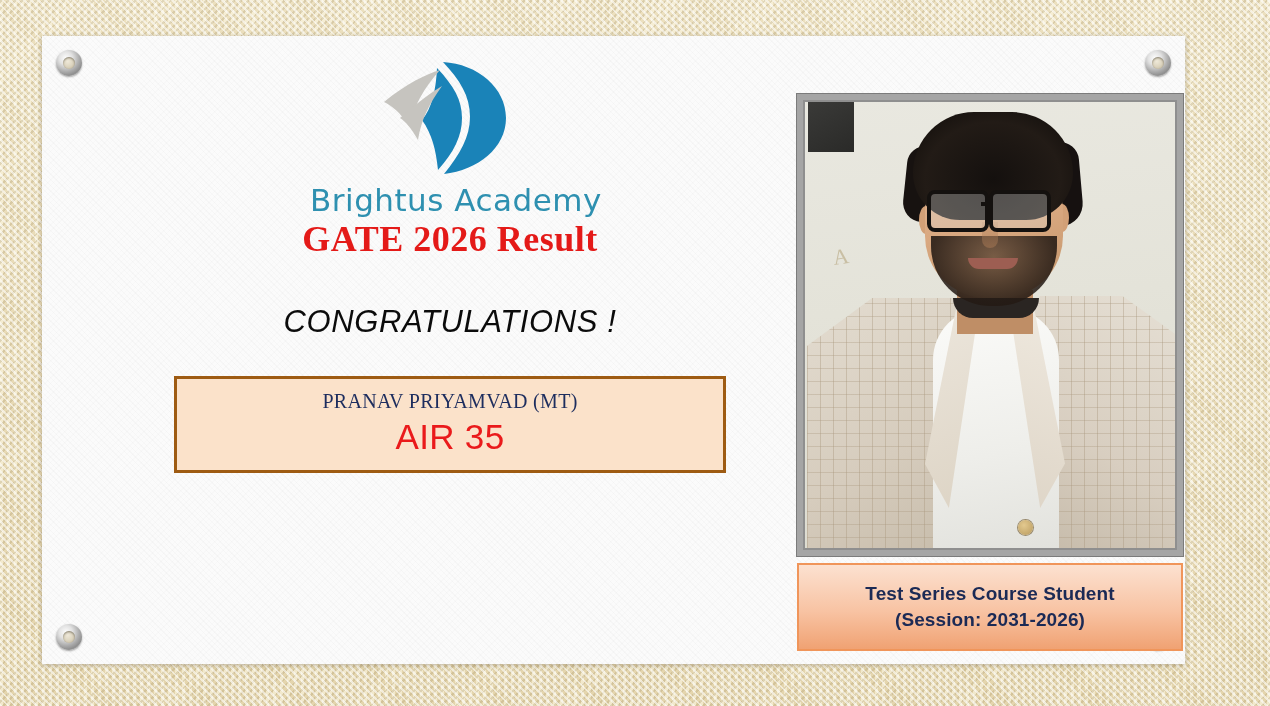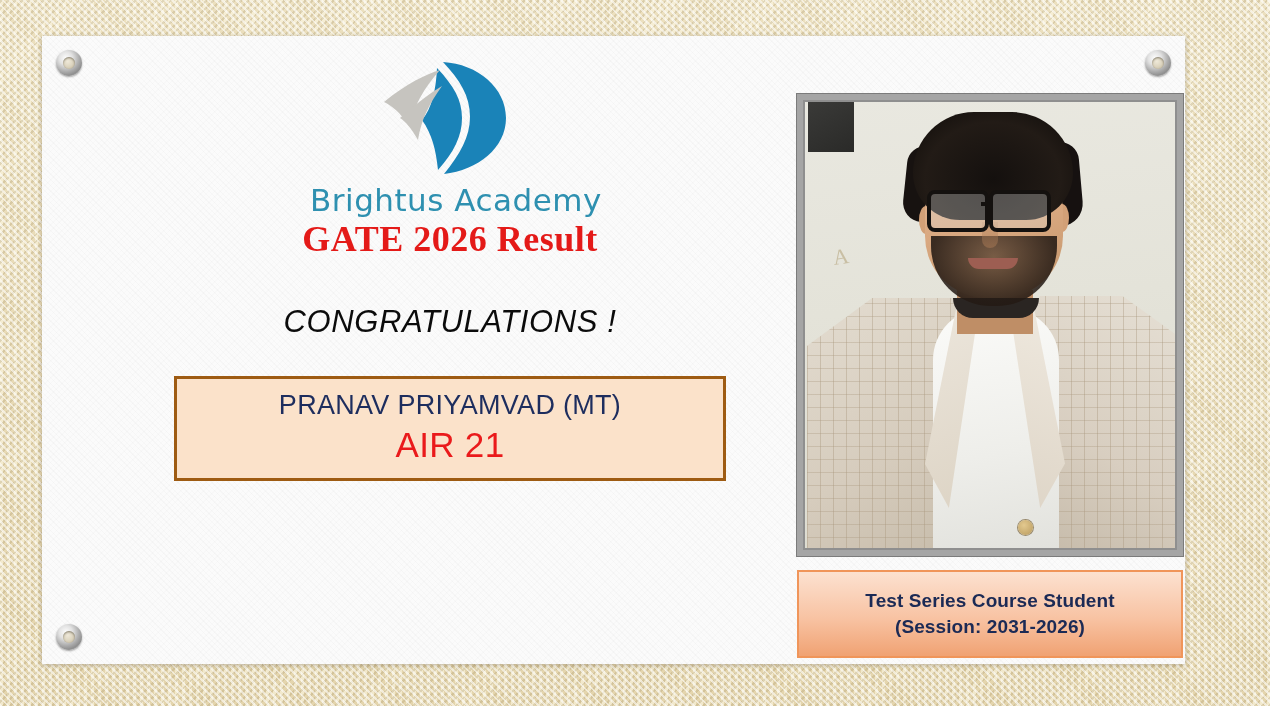--- a/index.html
+++ b/index.html
@@ -114,22 +114,22 @@
   #name-box {
     margin: 36px auto 0 auto;
     width: 552px;
     box-sizing: border-box;
     border: 3px solid #9e5b12;
     background-color: #fbe2ca;
     padding: 11px 6px 13px 6px;
     text-align: center;
   }
   #student-name {
-    font-family: Liberation Sans, sans-serif;
-    font-size: 27px;
+    font-family: Liberation Serif, serif;
+    font-size: 20px;
     color: #1d2d5e;
     letter-spacing: 0.3px;
     line-height: 1.12;
   }
   #student-rank {
     margin-top: 6px;
     font-family: "Liberation Sans", sans-serif;
     font-size: 35px;
     color: #ea1a1b;
     letter-spacing: 0.3px;
@@ -305,21 +305,21 @@
   .button {
     position: absolute;
     left: 213px; top: 418px;
     width: 15px; height: 15px;
     border-radius: 50%;
     background: radial-gradient(circle at 40% 35%, #e3c98f, #b89a5e);
     box-shadow: 0 0 0 1px rgba(120,98,60,0.7);
   }
 
   #caption-box {
-    margin-top: 14px;
+    margin-top: 7px;
     width: 386px;
     height: 88px;
     box-sizing: border-box;
     border: 2px solid #f0955a;
     background: linear-gradient(180deg, #fce1d0 0%, #f8c3a3 55%, #f0a273 100%);
     display: flex;
     flex-direction: column;
     align-items: center;
     justify-content: center;
     text-align: center;
@@ -356,21 +356,21 @@
         </svg>
         <span id="logo-wordmark">Brightus Academy</span>
       </div>
 
       <div id="gate-title">GATE 2026 Result</div>
 
       <div id="congrats">CONGRATULATIONS !</div>
 
       <div id="name-box">
         <div id="student-name">PRANAV PRIYAMVAD (MT)</div>
-        <div id="student-rank">AIR 21</div>
+        <div id="student-rank">AIR 35</div>
       </div>
 
     </div>
 
     <div id="right-col">
 
       <div id="photo-frame">
         <div id="photo">
           <div class="wall-board"></div>
           <div class="wall-mark">A</div>

